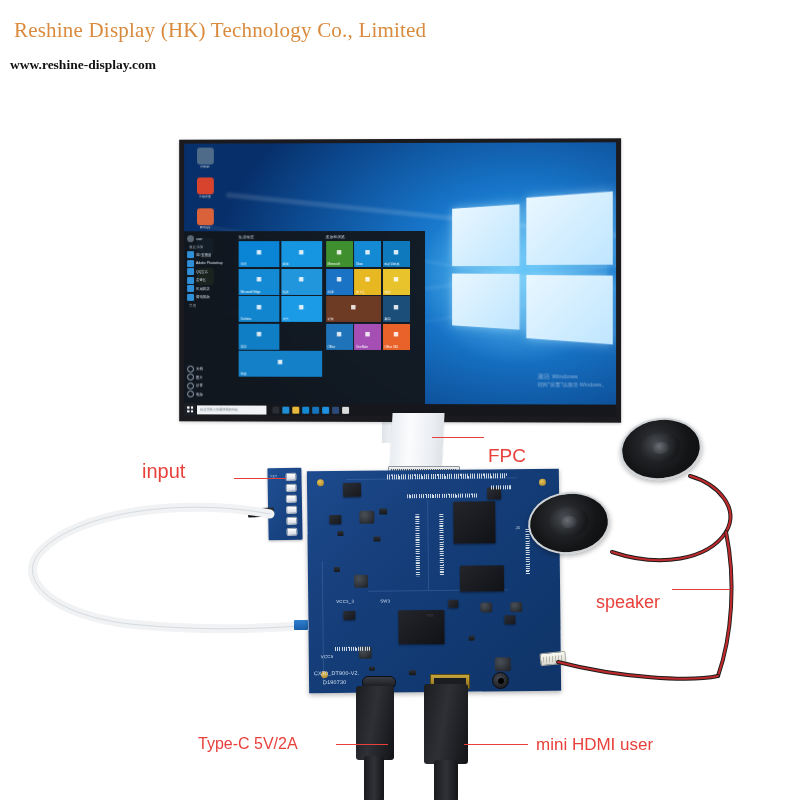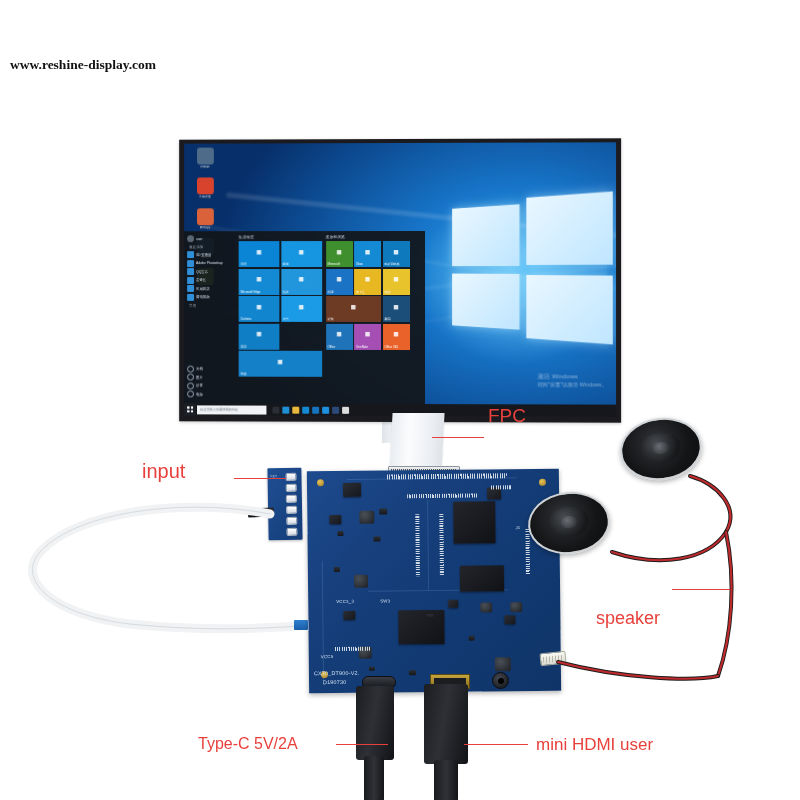--- a/index.html
+++ b/index.html
@@ -224,37 +224,38 @@
     background:radial-gradient(circle at 40% 35%,#6a6e74,#25272b);
   }
   .sp1{left:528px;top:492px;width:82px;height:62px;transform:rotate(-6deg);}
   .sp2{left:620px;top:418px;width:82px;height:62px;transform:rotate(-8deg);}
 
   
   .anno{
     position:absolute;color:#e8413c;white-space:nowrap;
     font-family:"Liberation Sans", sans-serif;
   }
-  .anno-fpc{left:488px;top:405px;font-size:19px;}
+  .anno-fpc{left:488px;top:445px;font-size:19px;}
   .anno-keypad{left:142px;top:460px;font-size:20px;}
-  .anno-speaker{left:596px;top:608px;font-size:18px;}
+  .anno-speaker{left:596px;top:592px;font-size:18px;}
   .anno-typec{left:198px;top:735px;font-size:16px;}
   .anno-hdmi{left:536px;top:735px;font-size:17px;}
   .leader{position:absolute;height:1.4px;background:#e8413c;}
   .lead-fpc{left:432px;top:437px;width:52px;}
   .lead-keypad{left:234px;top:478px;width:52px;}
   .lead-speaker{left:672px;top:589px;width:58px;}
   .lead-typec{left:336px;top:744px;width:52px;}
   .lead-hdmi{left:464px;top:744px;width:64px;}
 </style>
 </head>
 <body>
 
 <div id="stage">
 
+  <div class="company-title">Reshine Display (HK) Technology Co., Limited</div>
   <div class="company-url">www.reshine-display.com</div>
 
   <div class="stand-neck"></div>
 
   <div class="monitor">
     <div class="screen">
       <div class="ray r1"></div>
       <div class="ray r2"></div>
       <div class="ray r3"></div>
       <div class="ray r4"></div>

